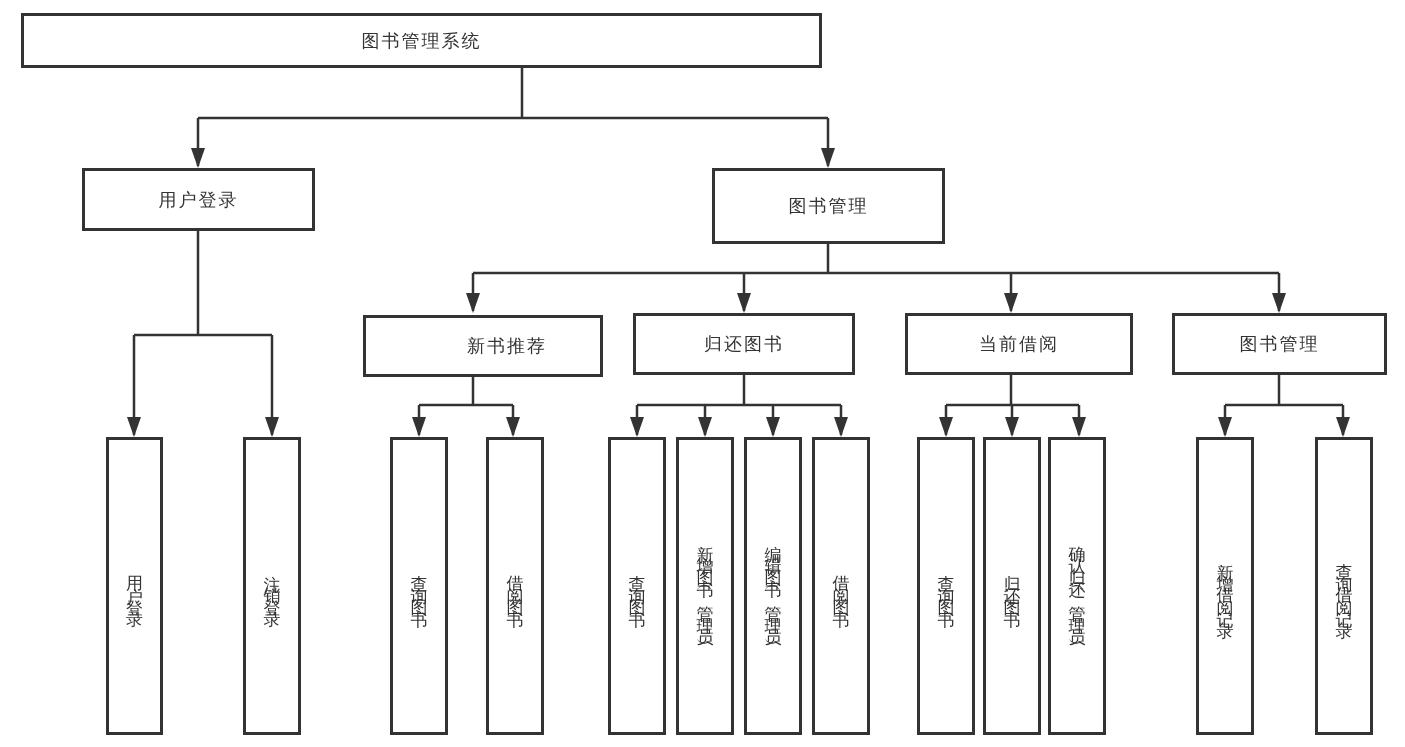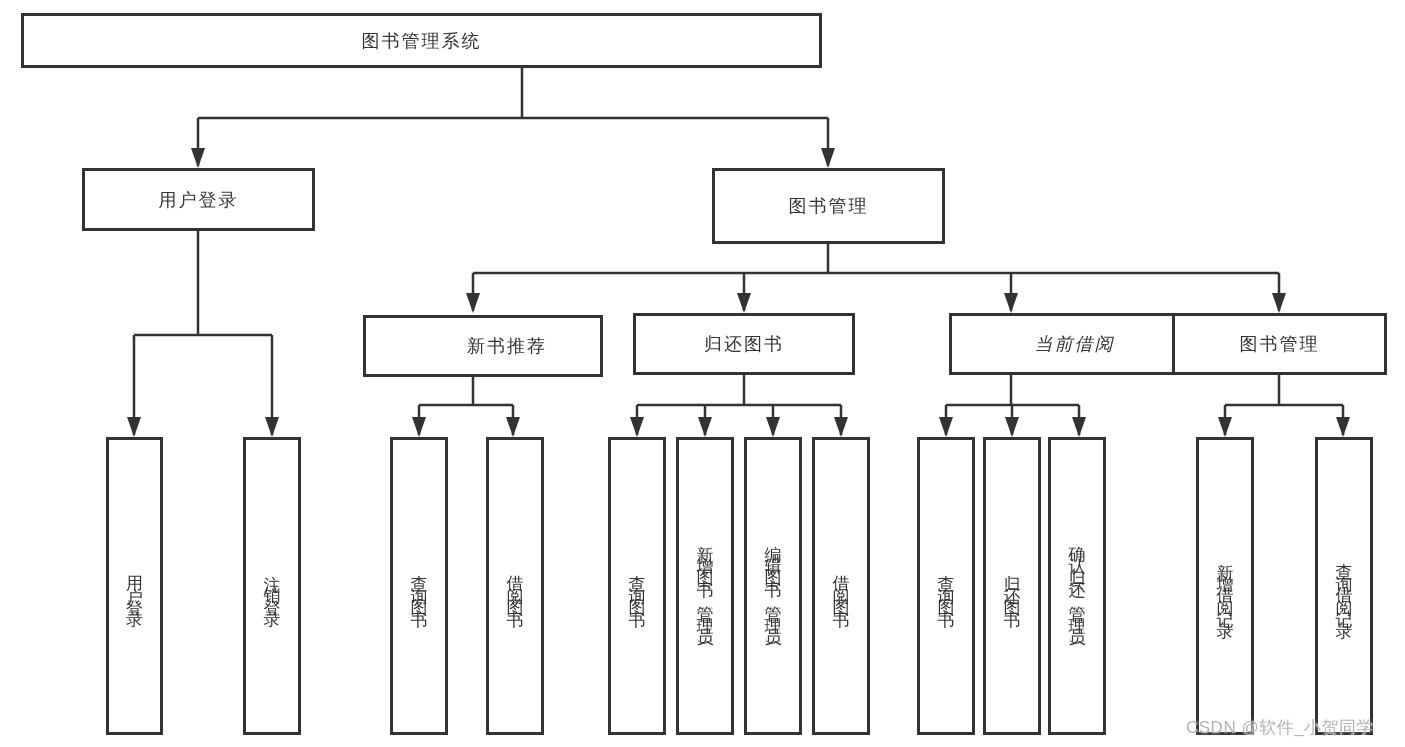--- a/index.html
+++ b/index.html
@@ -96,21 +96,21 @@
   <div class="node" style="left:712px; top:168px; width:233px; height:76px;">
     <span class="hlabel">图书管理</span>
   </div>
 
   <div class="node" style="left:363px; top:315px; width:240px; height:62px;padding-left:48px;">
     <span class="hlabel">新书推荐</span>
   </div>
   <div class="node" style="left:633px; top:313px; width:222px; height:62px;">
     <span class="hlabel">归还图书</span>
   </div>
-  <div class="node" style="left:949px; top:313px; width:251px; height:62px;font-style:italic;">
+  <div class="node" style="left:905px; top:313px; width:228px; height:62px;">
     <span class="hlabel">当前借阅</span>
   </div>
   <div class="node" style="left:1172px; top:313px; width:215px; height:62px;">
     <span class="hlabel">图书管理</span>
   </div>
 
   <div class="node" style="left:106px; top:437px; width:57px; height:298px;">
     <span class="leaf-label">用户登录</span>
   </div>
   <div class="node" style="left:243px; top:437px; width:58px; height:298px;">
@@ -147,15 +147,14 @@
     <span class="leaf-label">确认归还（管理员）</span>
   </div>
 
   <div class="node" style="left:1196px; top:437px; width:58px; height:298px;">
     <span class="leaf-label">新增借阅记录</span>
   </div>
   <div class="node" style="left:1315px; top:437px; width:58px; height:298px;">
     <span class="leaf-label">查询借阅记录</span>
   </div>
 
-  <div class="watermark">CSDN @软件_小贺同学</div>
 
 </div>
 
 </body></html>

